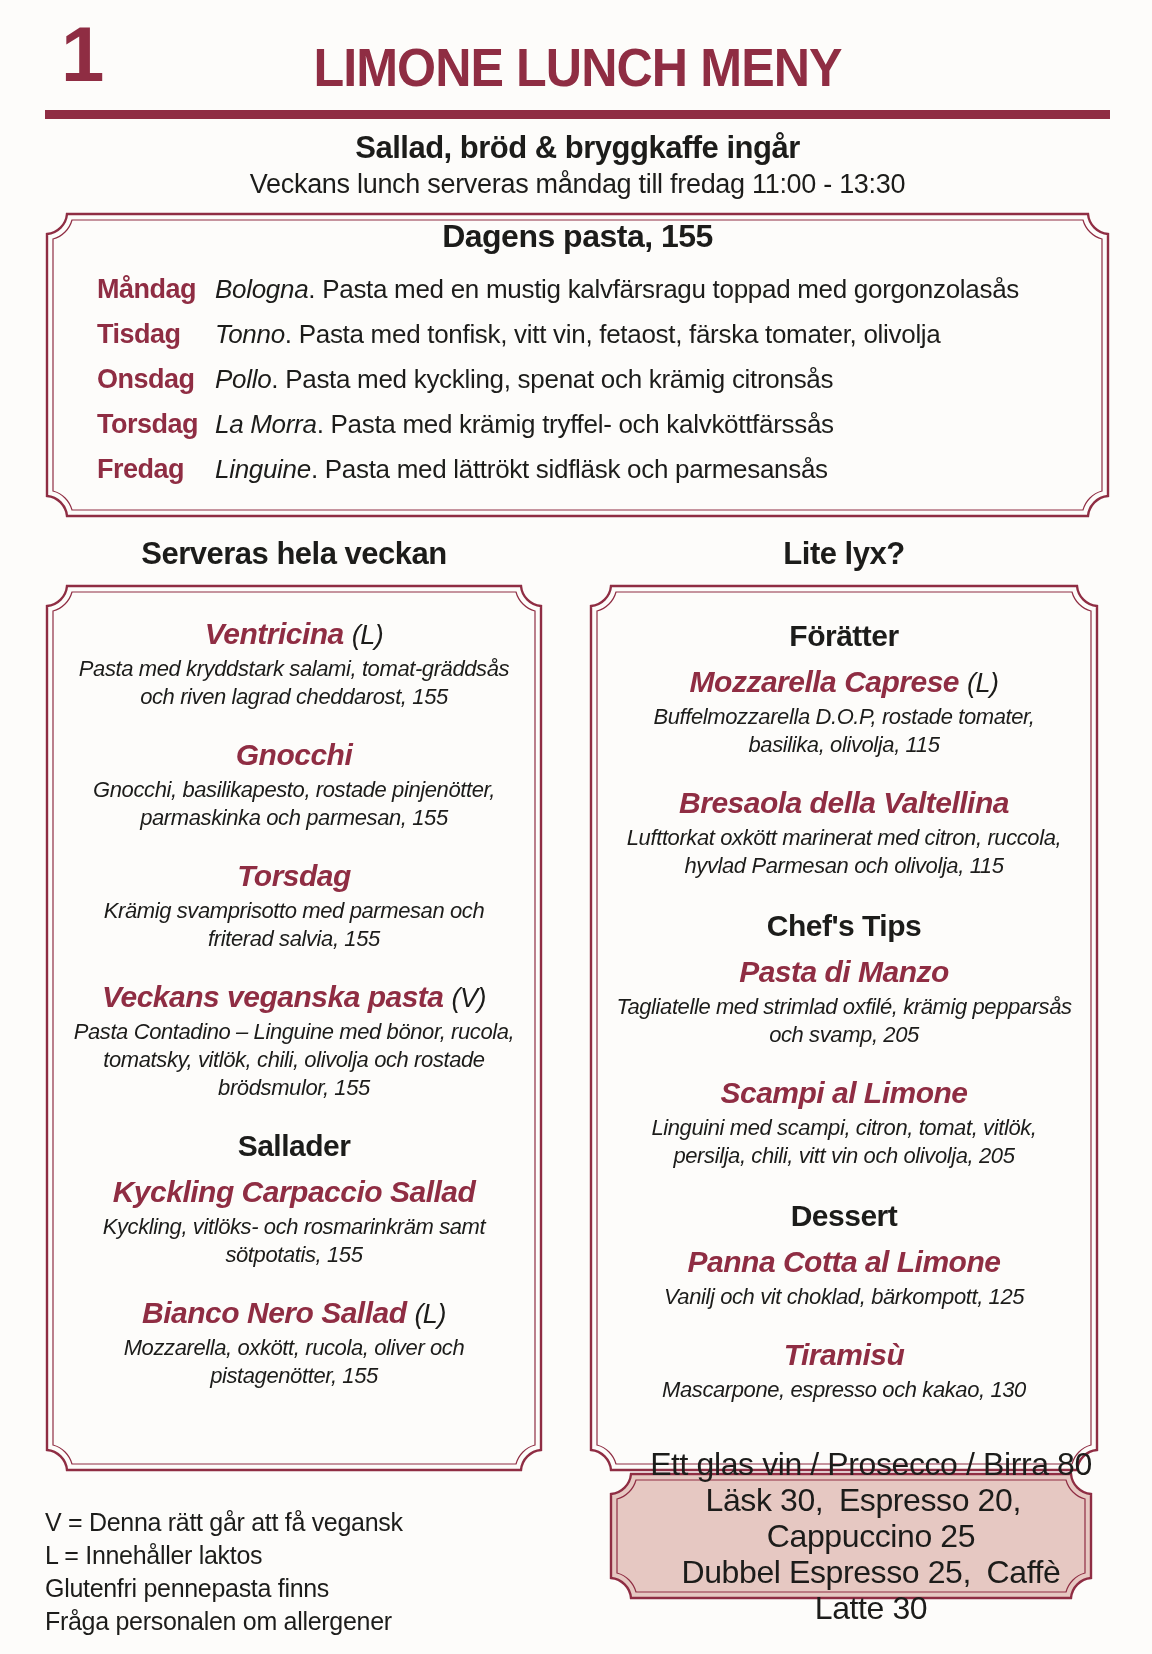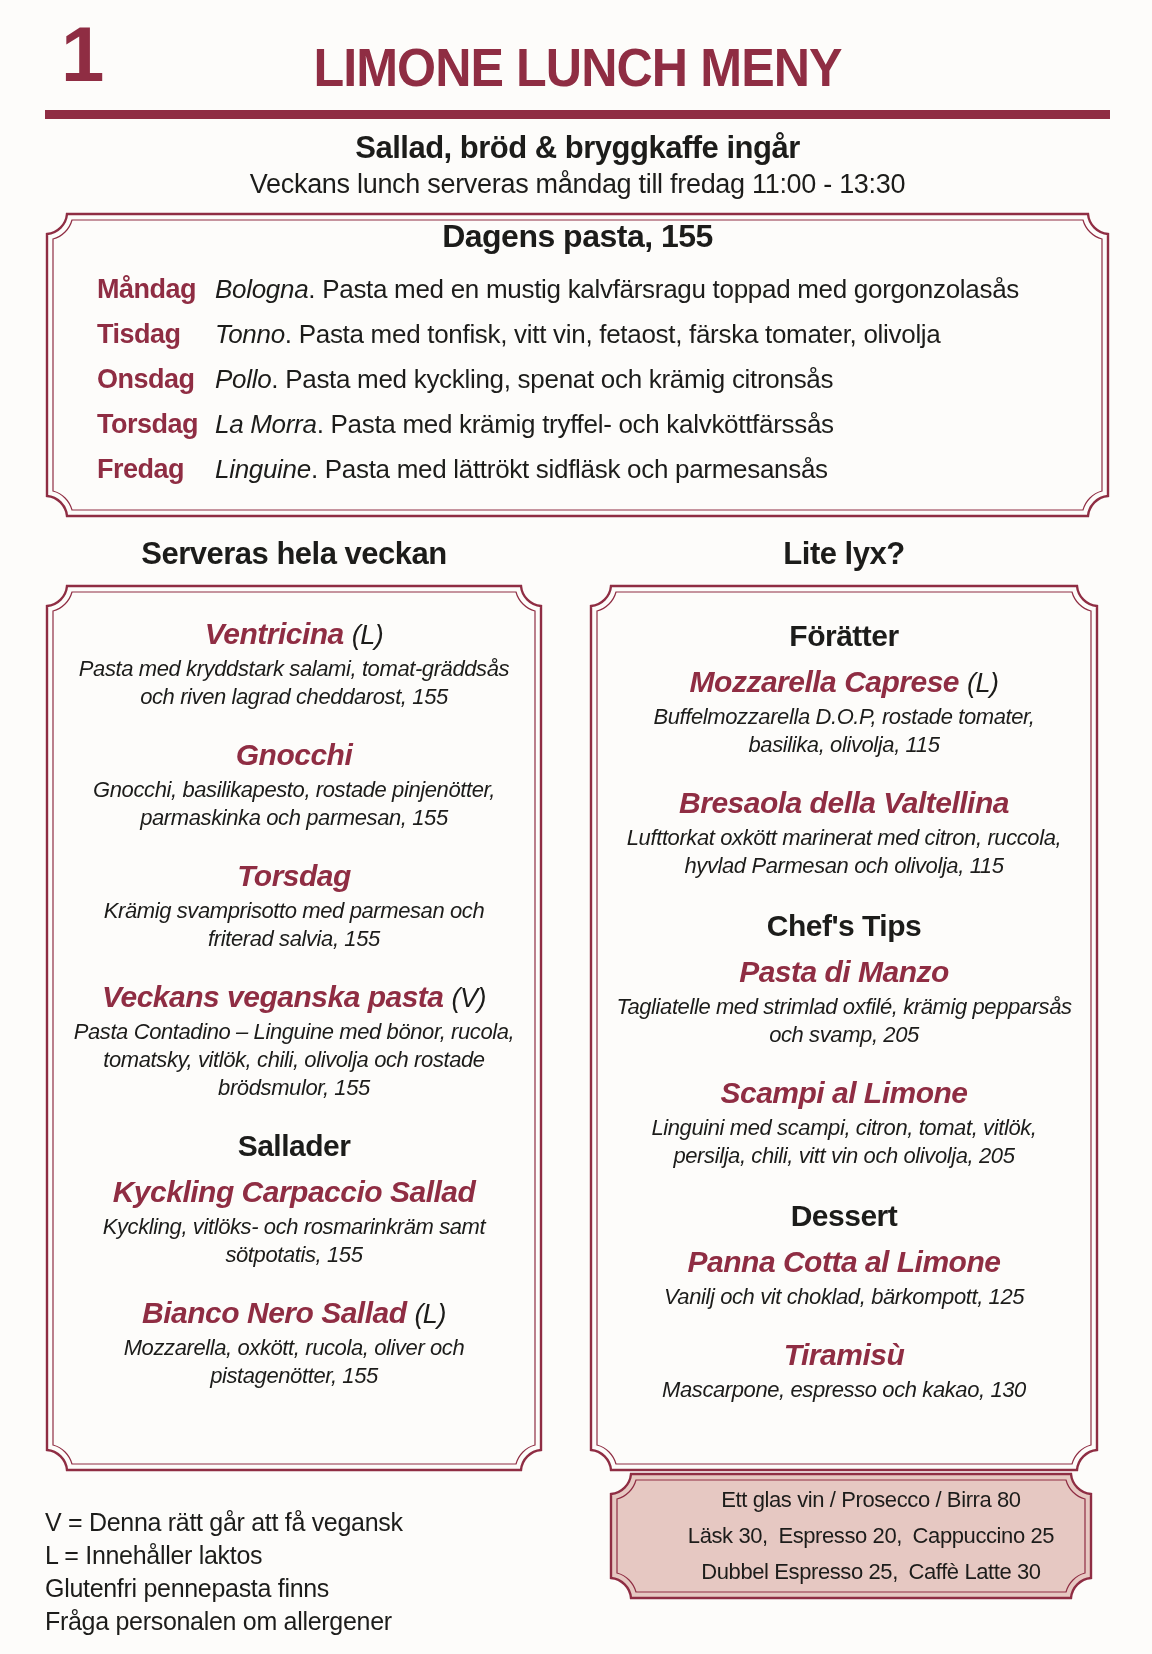--- a/index.html
+++ b/index.html
@@ -85,21 +85,21 @@
   .group + .group{margin-top:26px;}
   
   .bottom{margin-top:28px;}
   .legend{text-align:left;padding-top:6px;}
   .legend-line{font-size:25px;line-height:33px;}
   .drinks{
     height:128px;margin:0 6px 0 20px;
     display:flex;flex-direction:column;justify-content:center;
     text-align:center;
   }
-  .drinks-line{font-size:22px;line-height:36px;letter-spacing:-0.4px;margin-left:40px;}
+  .drinks-line{font-size:32px;line-height:36px;letter-spacing:-0.4px;margin-left:40px;}
 </style>
 </head>
 <body>
 
 <div class="header">
   <div class="page-number">1</div>
   <h1 class="menu-title">LIMONE LUNCH MENY</h1>
 </div>
 <div class="divider"></div>
 <p class="included">Sallad, bröd &amp; bryggkaffe ingår</p>

